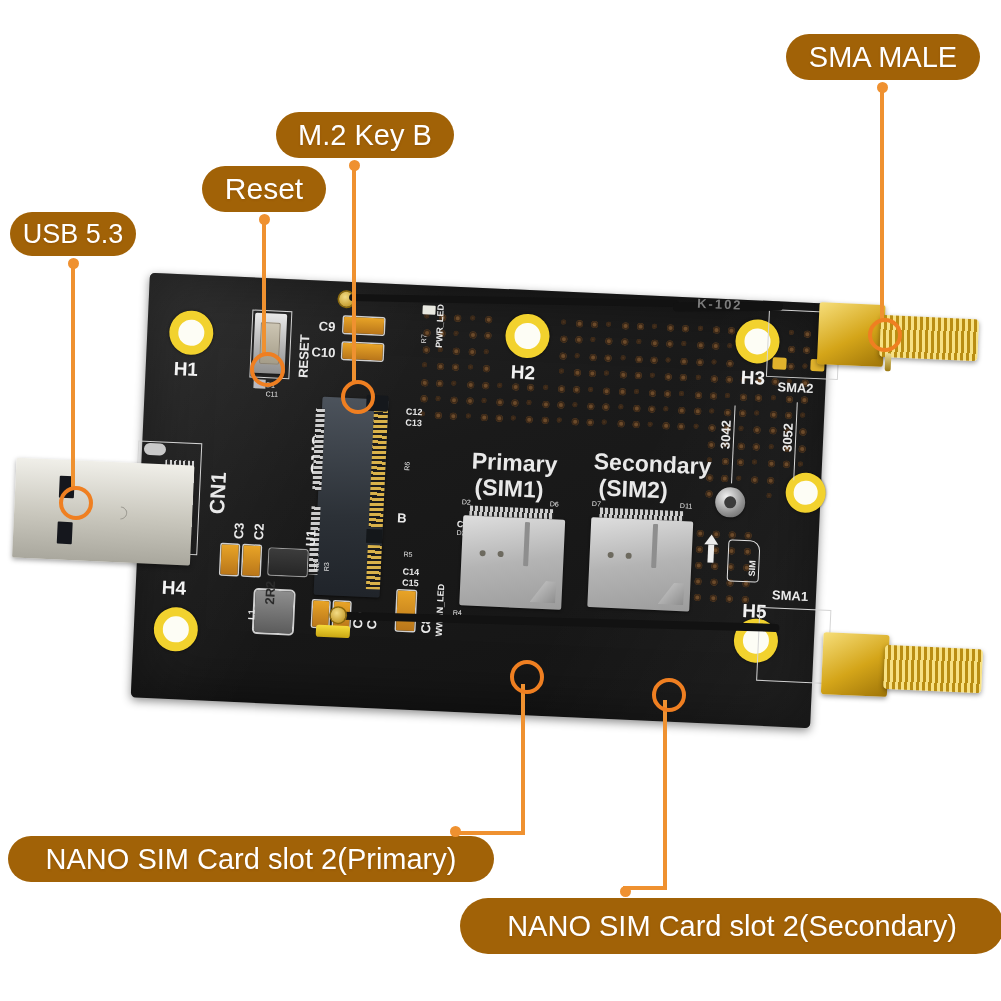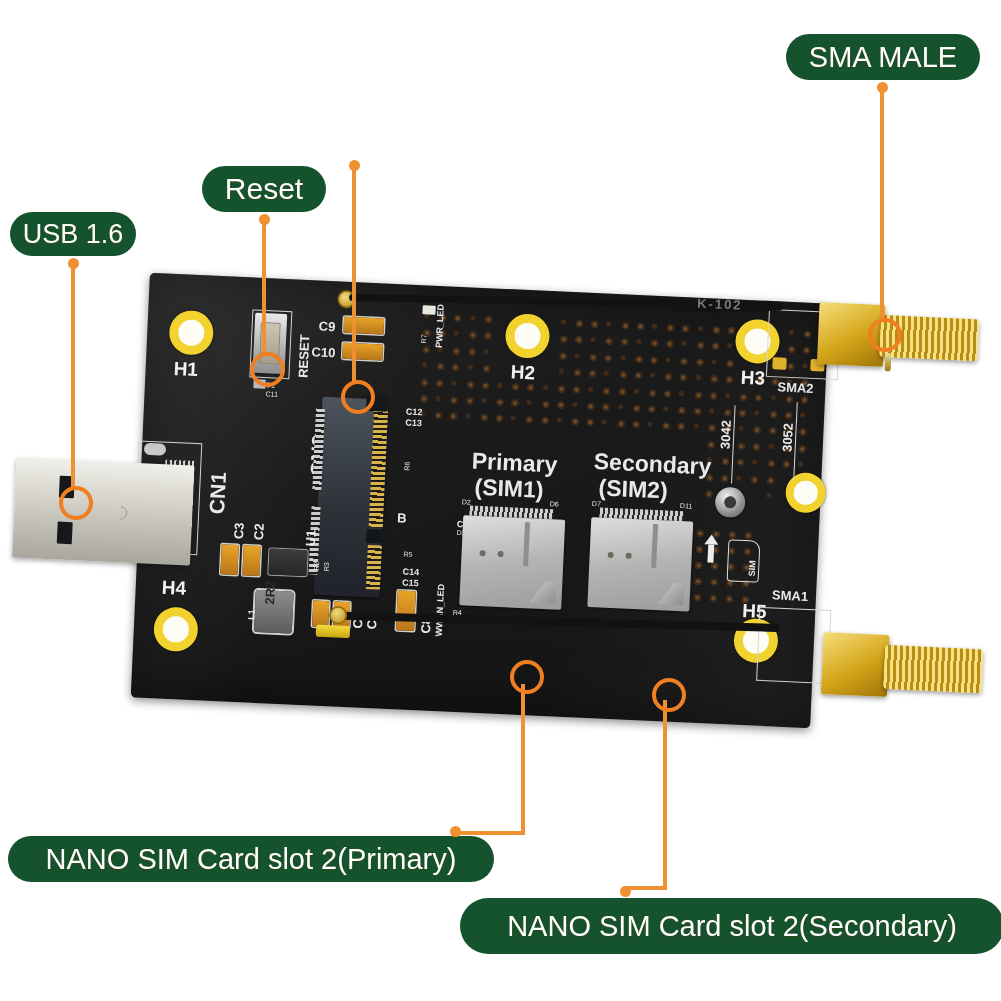--- a/index.html
+++ b/index.html
@@ -5,21 +5,21 @@
   html,body{margin:0;padding:0;background:#fff;}
   body{width:1001px;height:1001px;position:relative;overflow:hidden;
        font-family:"Liberation Sans",sans-serif;}
   #stage{position:absolute;inset:0;width:1001px;height:1001px;background:#ffffff;}
 
   
   .watermark{position:absolute;left:28px;top:48px;font-size:25px;font-weight:bold;
     color:#a8c0e8;letter-spacing:-0.5px;font-family:"DejaVu Sans",sans-serif;}
 
   
-  .callout{position:absolute;background:#14532d;color:#fff;border-radius:40px;
+  .callout{position:absolute;background:#a16207;color:#fff;border-radius:40px;
     display:flex;align-items:center;justify-content:center;
     text-shadow:0 1px 2px rgba(120,60,0,.35);white-space:nowrap;
     font-family:"Liberation Sans",sans-serif;}
   .lead-line{position:absolute;background:#ef9130;}
   .lead-dot{position:absolute;width:11px;height:11px;border-radius:50%;background:#ef9130;}
   .lead-ring{position:absolute;border:4px solid #ef7f21;border-radius:50%;background:transparent;}
 
   
   #board-wrap{position:absolute;left:140px;top:288px;width:680px;height:430px;}
   #board{position:absolute;left:0;top:0;width:680px;height:425px;
@@ -471,33 +471,36 @@
     <div class="sma-barrel" style="left:62px;top:16px;width:98px;height:42px;"></div>
     <div class="sma-tip" style="left:68px;top:54px;width:6px;height:18px;"></div>
   </div>
 
   <div style="position:absolute;left:822px;top:630px;width:175px;height:82px;transform:rotate(2.6deg);">
     <div class="sma-body" style="left:0;top:6px;width:66px;height:62px;"></div>
     <div class="sma-barrel" style="left:62px;top:16px;width:98px;height:44px;"></div>
   </div>
 
   <div class="callout" style="left:10px;top:212px;width:126px;height:44px;font-size:27px;">
-    <span>USB 1.6</span>
+    <span>USB 5.3</span>
   </div>
   <div class="lead-dot" style="left:68px;top:258px;"></div>
   <div class="lead-line" style="left:71px;top:263px;width:4px;height:225px;"></div>
   <div class="lead-ring" style="left:59px;top:486px;width:26px;height:26px;"></div>
 
   <div class="callout" style="left:202px;top:166px;width:124px;height:46px;font-size:30px;">
     <span>Reset</span>
   </div>
   <div class="lead-dot" style="left:259px;top:214px;"></div>
   <div class="lead-line" style="left:262px;top:219px;width:4px;height:136px;"></div>
   <div class="lead-ring" style="left:250px;top:352px;width:27px;height:27px;"></div>
 
+  <div class="callout" style="left:276px;top:112px;width:178px;height:46px;font-size:29px;">
+    <span>M.2 Key B</span>
+  </div>
   <div class="lead-dot" style="left:349px;top:160px;"></div>
   <div class="lead-line" style="left:352px;top:165px;width:4px;height:218px;"></div>
   <div class="lead-ring" style="left:341px;top:380px;width:26px;height:26px;"></div>
 
   <div class="callout" style="left:786px;top:34px;width:194px;height:46px;font-size:29px;">
     <span>SMA MALE</span>
   </div>
   <div class="lead-dot" style="left:877px;top:82px;"></div>
   <div class="lead-line" style="left:880px;top:87px;width:4px;height:234px;"></div>
   <div class="lead-ring" style="left:868px;top:318px;width:26px;height:26px;"></div>

